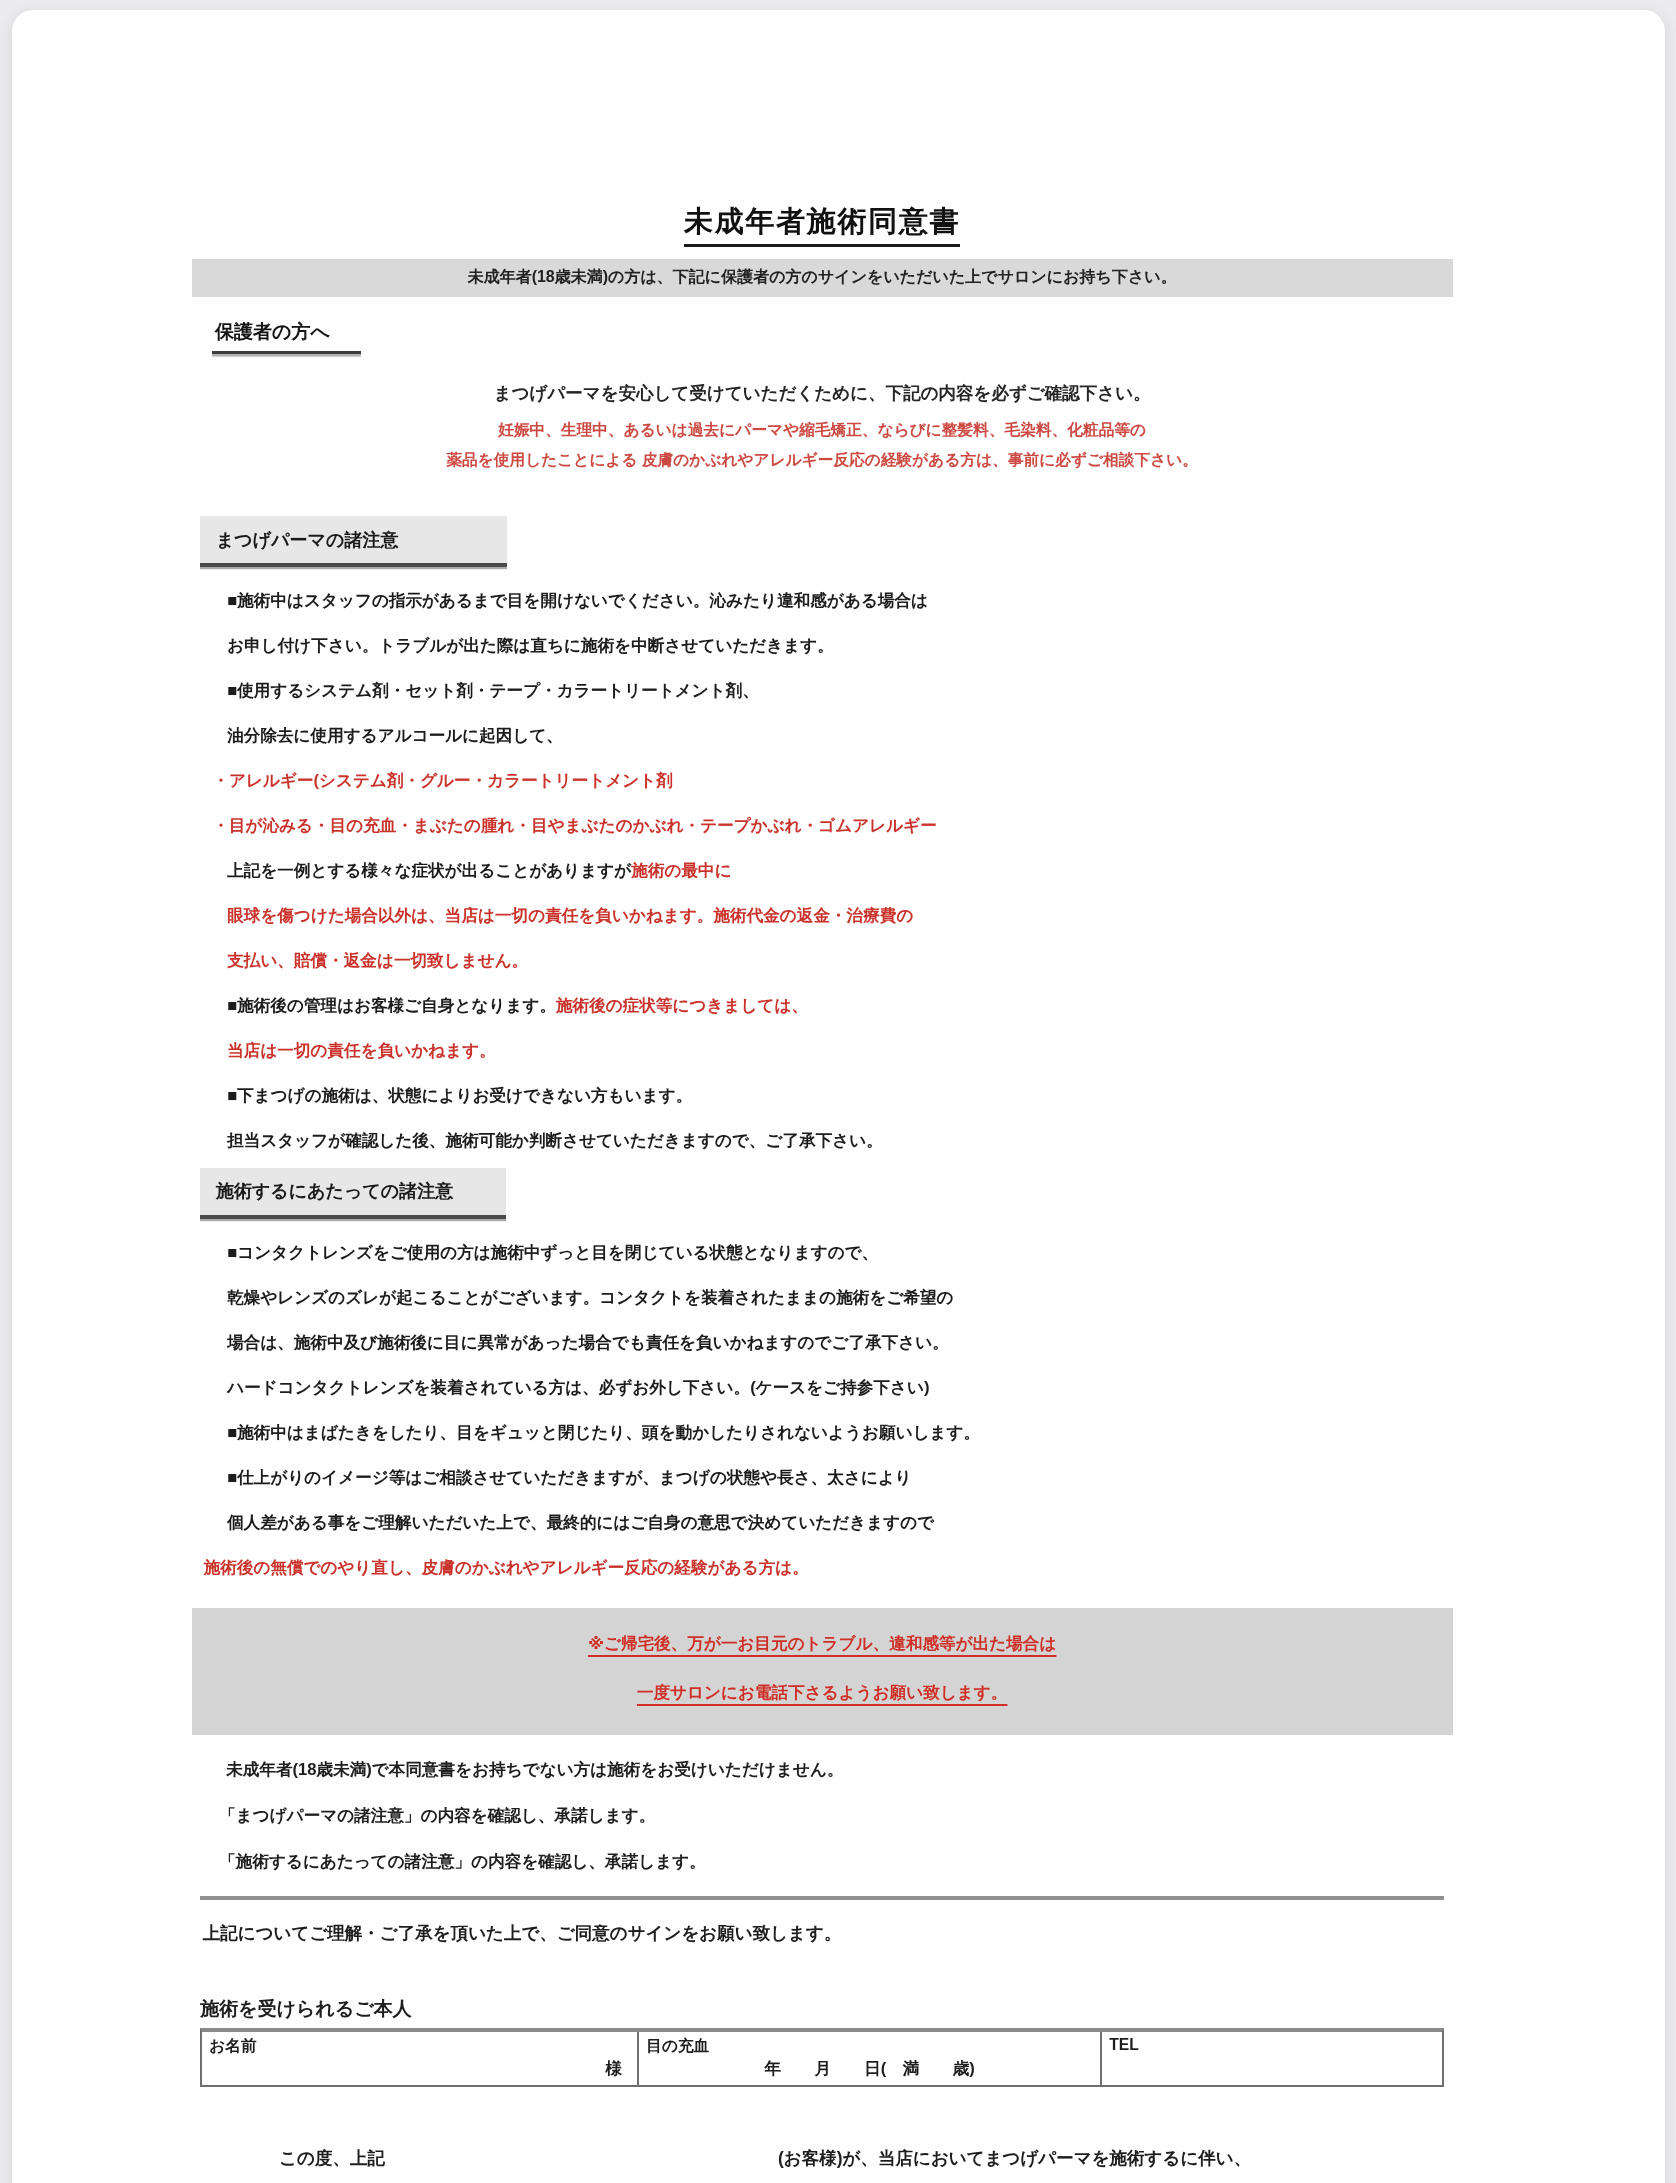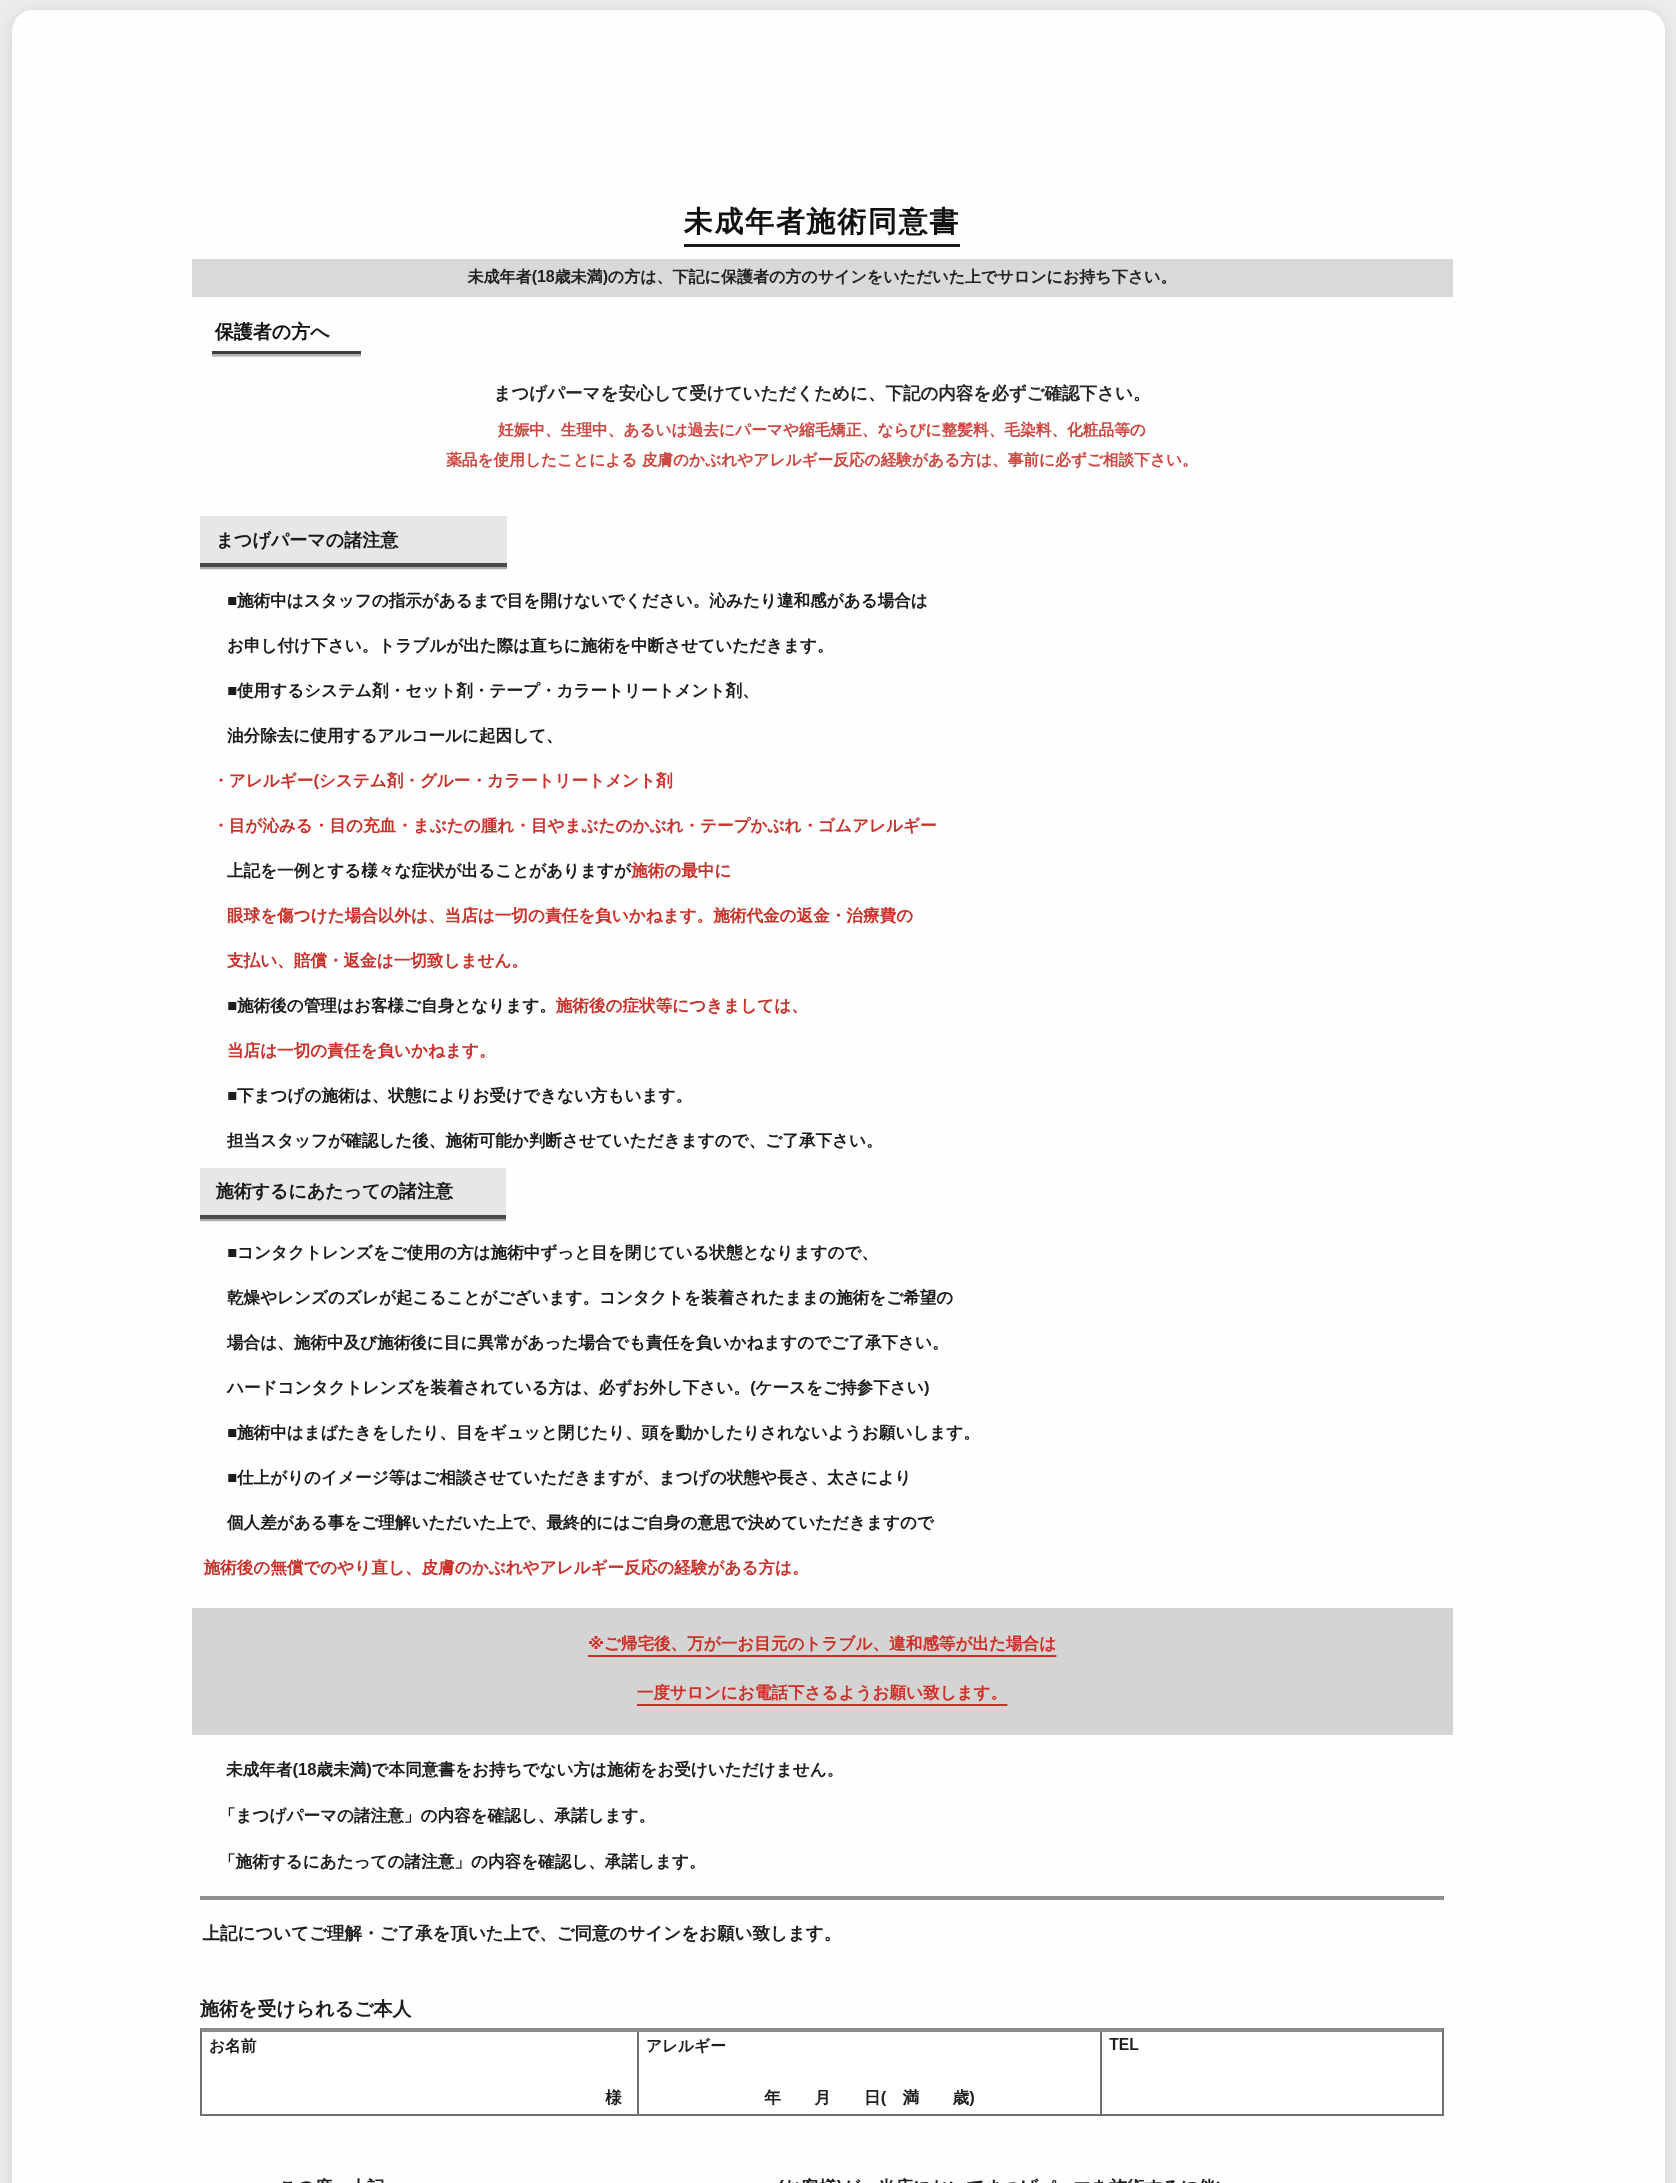--- a/index.html
+++ b/index.html
@@ -67,21 +67,21 @@
   .divider{margin-top:23px;height:4.4px;background:#8f8f8f;}
   .request{margin-top:21px;font-size:17.5px;font-weight:600;padding-left:2.6px;}
 
   .person-head{margin-top:51px;font-size:19px;font-weight:bold;}
 
   .xtable{margin-top:6.1px;border:2.6px solid #6f6f6f;border-top:4.4px solid #8a8a8a;background:#fff;}
   .trow{display:grid;}
   .trow.cols3{grid-template-columns:437px 463px 1fr;}
   .tcell{position:relative;border-right:2.2px solid #6f6f6f;}
   .tcell:last-child{border-right:none;}
-  .cell-h{height:82px;}
+  .cell-h{height:53px;}
   .clabel{position:absolute;top:4.4px;left:7px;font-size:15.7px;font-weight:bold;}
   .sama{position:absolute;bottom:5.2px;right:15px;font-size:16.6px;font-weight:bold;}
   .dobline{position:absolute;bottom:5.2px;left:0;right:0;text-align:center;font-size:16.6px;font-weight:bold;}
 
   .statement{
     margin-top:59px;font-size:17.5px;font-weight:600;
     border-bottom:5.2px solid #8f8f8f;padding-bottom:13px;display:flex;
   }
   .statement .s1{margin-left:79px;}
   .statement .s2{margin-left:393px;}
@@ -153,21 +153,21 @@
 
     <div class="person-head">施術を受けられるご本人</div>
 
     <div class="xtable">
       <div class="trow cols3">
         <div class="tcell cell-h">
           <span class="clabel">お名前</span>
           <span class="sama">様</span>
         </div>
         <div class="tcell cell-h">
-          <span class="clabel">アレルギー</span>
+          <span class="clabel">目の充血</span>
           <span class="dobline">年　　月　　日(　満　　歳)</span>
         </div>
         <div class="tcell cell-h">
           <span class="clabel">TEL</span>
         </div>
       </div>
     </div>
 
     <div class="statement">
       <span class="s1">この度、上記</span>

